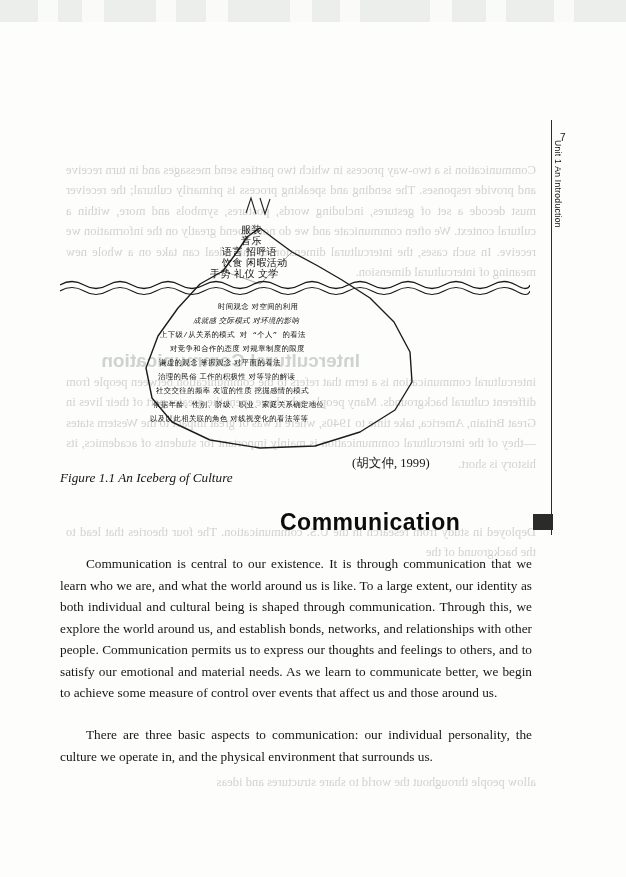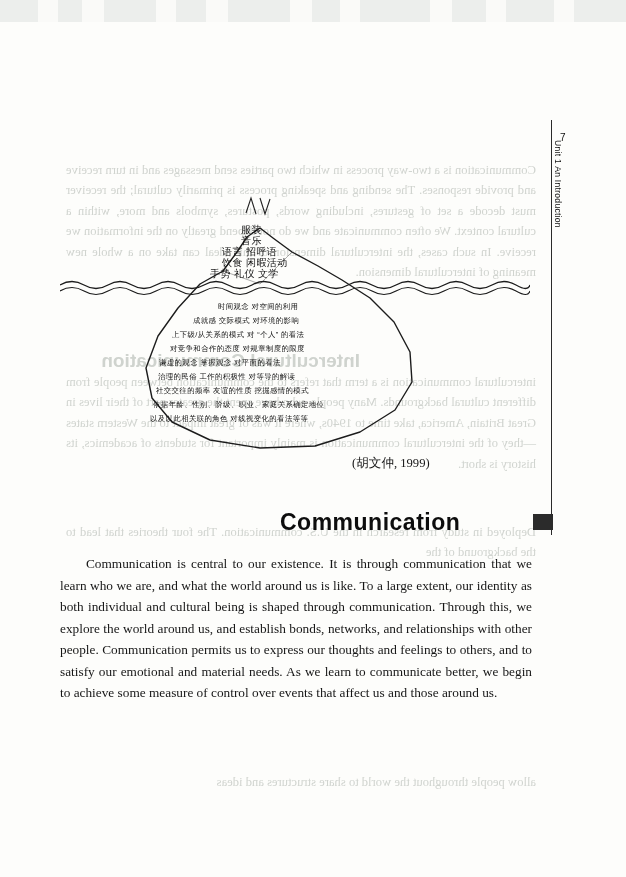--- a/index.html
+++ b/index.html
@@ -239,32 +239,36 @@
                T240 101 T264 101 T288 101 T312 101 T336 101 T360 101 T384 101 T408 101 T432 101 T456 101 T470 101" fill="none" stroke="#1c1c1c" stroke-width="1.1"></path>
     </svg>
 
     <div class="ice-label above" style="left:181px; top:33px;">服装</div>
     <div class="ice-label above" style="left:181px; top:44px;">音乐</div>
     <div class="ice-label above" style="left:162px; top:55px;">语言   招呼语</div>
     <div class="ice-label above" style="left:162px; top:66px;">饮食   闲暇活动</div>
     <div class="ice-label above" style="left:150px; top:77px;">手势   礼仪   文学</div>
 
     <div class="ice-label" style="left:158px; top:112px;">时间观念   对空间的利用</div>
-    <div class="ice-label" style="left:133px; top:126px;">成就感   交际模式   对环境的影响</div>
-    <div class="ice-label" style="left:112px; top:140px;">上下级/从关系的模式   对 “个人” 的看法</div>
+    <div class="ice-label" style="left:133px; top:126px;font-style:italic;">成就感   交际模式   对环境的影响</div>
+    <div class="ice-label" style="left:100px; top:140px;font-family:Liberation Mono, monospace;">上下级/从关系的模式   对 “个人” 的看法</div>
     <div class="ice-label" style="left:110px; top:154px;">对竞争和合作的态度   对规章制度的限度</div>
     <div class="ice-label" style="left:99px; top:168px;">谦虚的观念   掌握观念   对平面的看法</div>
     <div class="ice-label" style="left:98px;  top:182px;">治理的民俗   工作的积极性   对等导的解读</div>
     <div class="ice-label" style="left:96px;  top:196px;">社交交往的频率   友谊的性质   挖掘感情的模式</div>
     <div class="ice-label" style="left:93px;  top:210px;">依据年龄、性别、阶级、职业、家庭关系确定地位</div>
     <div class="ice-label" style="left:90px;  top:224px;">以及以此相关联的角色   对线视变化的看法等等</div>
   </div>
 
   <div class="fig-credit">(胡文仲, 1999)</div>
+  <div class="fig-caption">Figure 1.1  An Iceberg of Culture</div>
 
   <div class="sec-head">Communication</div>
   <div class="sec-head-rule"></div>
 
   <div class="para" id="body-para-1">
     <span class="indent"></span><span>Communication is central to our existence. It is through communication that we learn who we are, and what the world around us is like. To a large extent, our identity as both individual and cultural being is shaped through communication. Through this, we explore the world around us, and establish bonds, networks, and relationships with other people. Communication permits us to express our thoughts and feelings to others, and to satisfy our emotional and material needs. As we learn to communicate better, we begin to achieve some measure of control over events that affect us and those around us.</span>
   </div>
+  <div class="para" id="body-para-2">
+    <span class="indent"></span><span>There are three basic aspects to communication: our individual personality, the culture we operate in, and the physical environment that surrounds us.</span>
+  </div>
 
 </div>
 
 </body></html>

